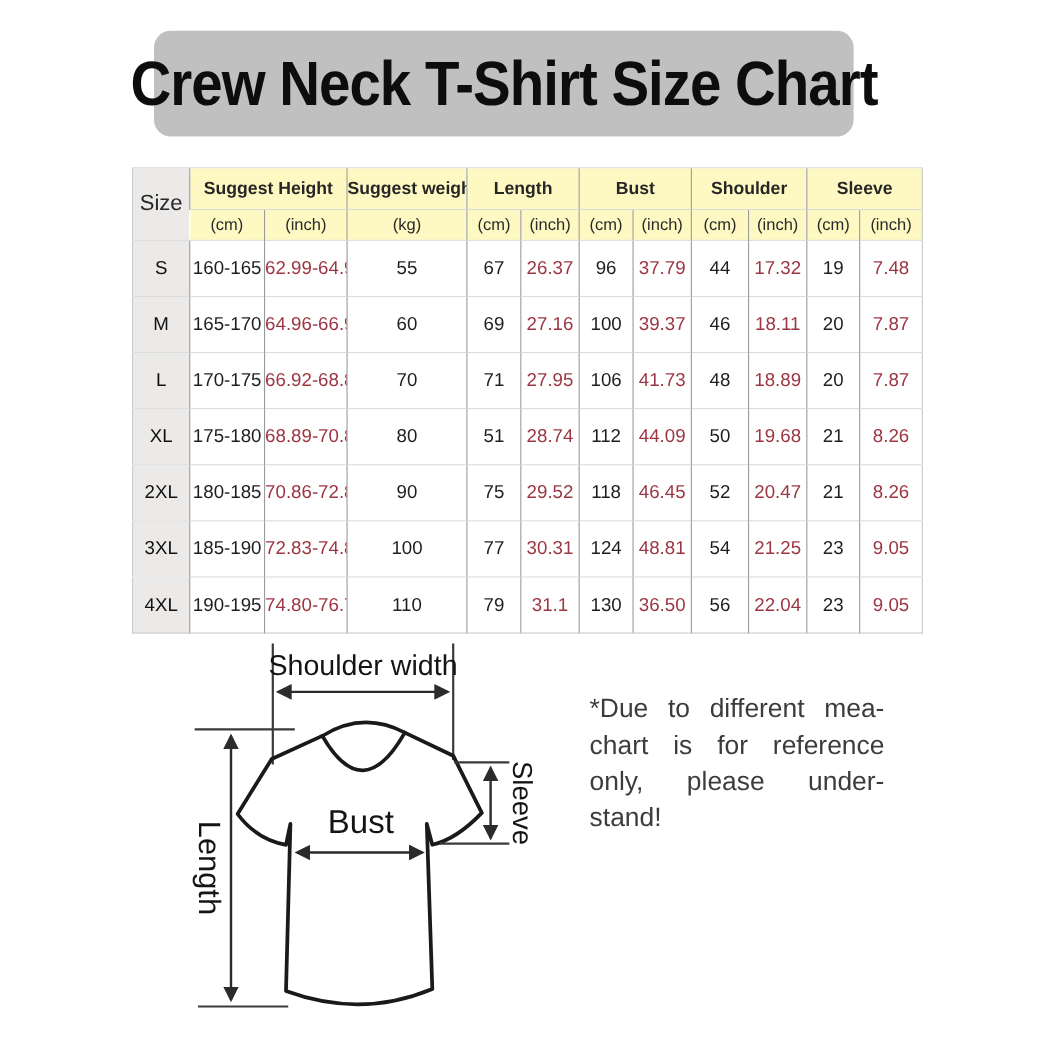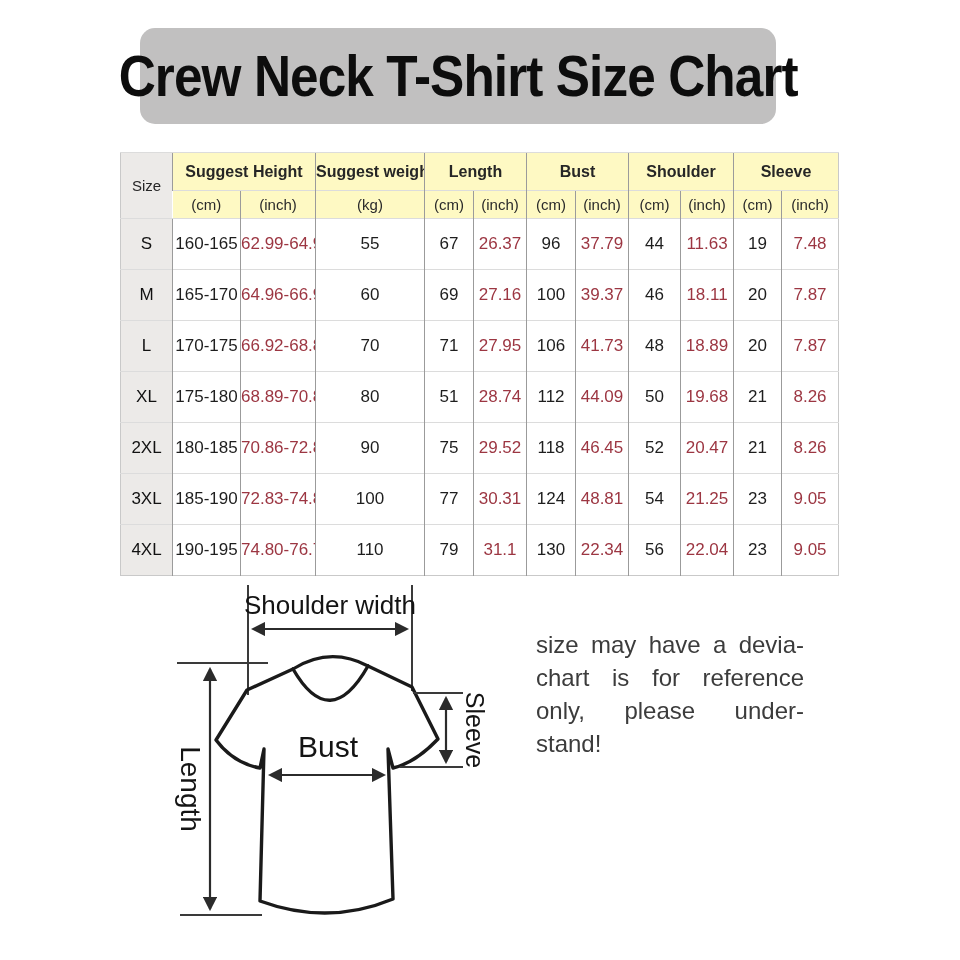--- a/index.html
+++ b/index.html
@@ -23,21 +23,21 @@
   }
   .size-table th, .size-table td {
     border-left:1px solid #9b9b9b; border-top:1px solid #dcdcdc;
     text-align:center; vertical-align:middle; padding:0;
     font-weight:400; overflow:hidden; white-space:nowrap;
   }
   .size-table th:first-child, .size-table td:first-child { border-left:none; }
   .size-table thead th { background:#fef9c3; }
   .size-table .group-row th { height:37px; font-size:16px; font-weight:700; color:#262626; }
   .size-table .unit-row th { height:27px; font-size:15px; color:#2a2a2a;margin-left:40px; }
-  .size-table th.corner { background:#eceae8; font-size:15px; font-weight:400; }
+  .size-table th.corner { background:#eceae8; font-size:20px; font-weight:400; }
   .size-table tbody td { height:50px; font-size:17px; background:#ffffff; color:#1e1e1e; }
   .size-table tbody td.size-cell { background:#eceae8; color:#111; }
   .size-table .red { color:#9c3642; }
   .diagram { position:absolute; left:150px; top:583px; }
   .disclaimer {
     position:absolute; left:536px; top:628px; width:268px;
     font-size:24px; line-height:33px; color:#3c3c3c;
   }
   .dline { text-align:justify; text-align-last:justify; }
   .dline.last { text-align-last:left; }
@@ -92,21 +92,21 @@
       <tr>
         <td class="size-cell">S</td>
         <td>160-165</td>
         <td class="red">62.99-64.96</td>
         <td>55</td>
         <td>67</td>
         <td class="red">26.37</td>
         <td>96</td>
         <td class="red">37.79</td>
         <td>44</td>
-        <td class="red">11.63</td>
+        <td class="red">17.32</td>
         <td>19</td>
         <td class="red">7.48</td>
       </tr>
       <tr>
         <td class="size-cell">M</td>
         <td>165-170</td>
         <td class="red">64.96-66.92</td>
         <td>60</td>
         <td>69</td>
         <td class="red">27.16</td>
@@ -174,21 +174,21 @@
         <td class="red">9.05</td>
       </tr>
       <tr>
         <td class="size-cell">4XL</td>
         <td>190-195</td>
         <td class="red">74.80-76.77</td>
         <td>110</td>
         <td>79</td>
         <td class="red">31.1</td>
         <td>130</td>
-        <td class="red">22.34</td>
+        <td class="red">36.50</td>
         <td>56</td>
         <td class="red">22.04</td>
         <td>23</td>
         <td class="red">9.05</td>
       </tr>
     </tbody>
 </table>
 
 <svg class="diagram" width="335" height="368" viewBox="0 0 335 368">
   <defs>
@@ -214,17 +214,17 @@
   <line x1="263" y1="110" x2="313" y2="110" stroke="#3a3a3a" stroke-width="2"></line>
   <line x1="250" y1="184" x2="313" y2="184" stroke="#3a3a3a" stroke-width="2"></line>
   <line x1="296" y1="115" x2="296" y2="179" stroke="#2b2b2b" stroke-width="2.2" marker-start="url(#ah)" marker-end="url(#ah)"></line>
   <text x="323" y="147" text-anchor="middle" dominant-baseline="middle" font-size="25" fill="#141414" transform="rotate(90 323 147)">Sleeve</text>
 
   <text x="178" y="174" text-anchor="middle" font-size="30" fill="#141414">Bust</text>
   <line x1="120" y1="192" x2="234" y2="192" stroke="#2b2b2b" stroke-width="2.2" marker-start="url(#ah)" marker-end="url(#ah)"></line>
 </svg>
 
 <div class="disclaimer" id="disclaimer">
-    <div class="dline">size may have a devia-</div>
+    <div class="dline">*Due to different mea-</div>
     <div class="dline">chart is for reference</div>
     <div class="dline">only, please under-</div>
     <div class="dline last">stand!</div>
   </div>
 
 </body></html>

